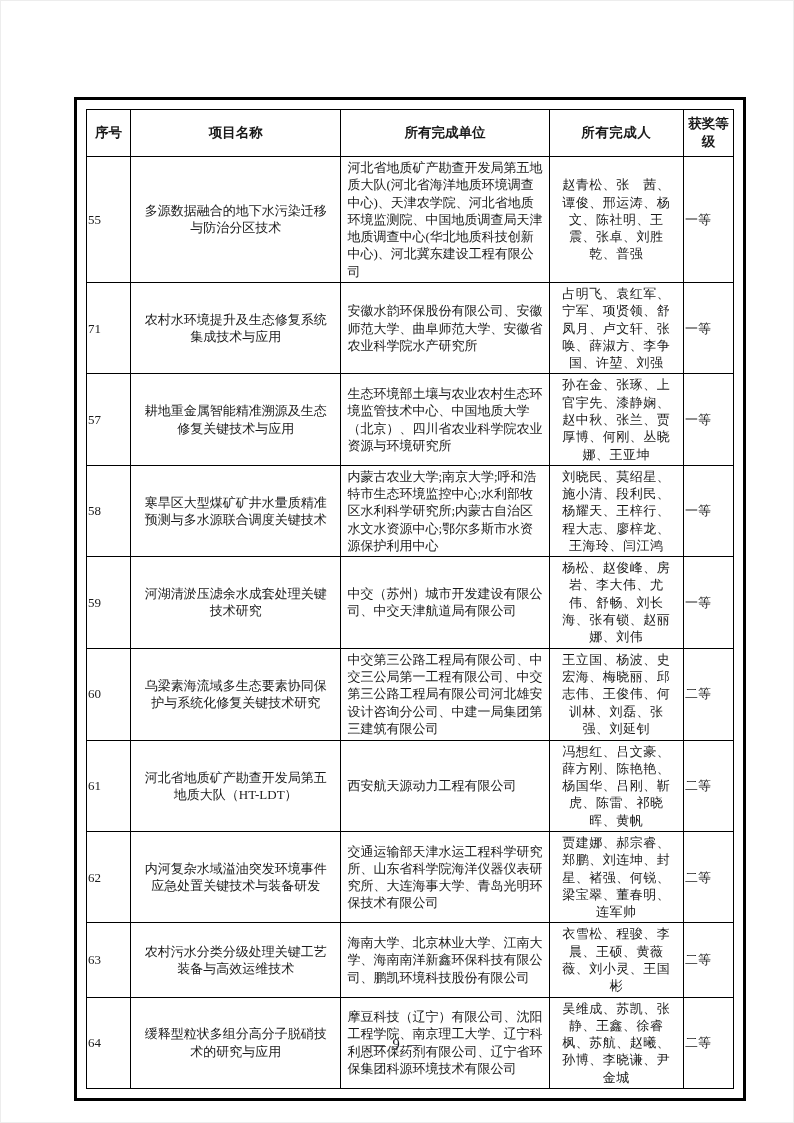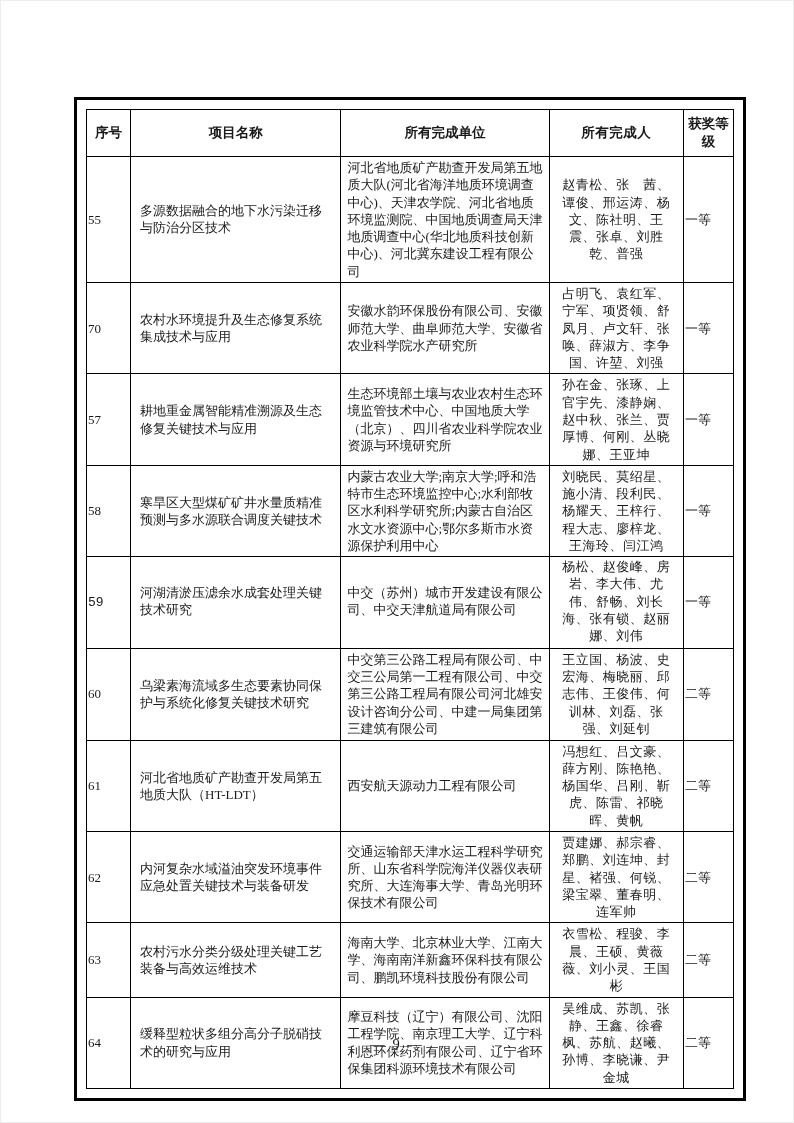--- a/index.html
+++ b/index.html
@@ -34,28 +34,28 @@
     overflow:hidden;
   }
   .award-table th {
     font-size:13.5px;
     font-weight:bold;
     text-align:center;
     padding:3px 2px;
     height:40px;
   }
   .c-no    { width:44px;  text-align:left; }
-  .c-proj  { width:210px; text-align:left; padding:2px 9px; }
+  .c-proj  { width:210px; text-align:center; padding:2px 9px; }
   .c-unit  { width:208px; text-align:left; padding:2px 6px; }
   .c-people{ width:134px; text-align:center; padding:2px 6px; letter-spacing:0.5px; }
   .c-grade { width:50px;  text-align:left; }
   tr.h-120 td { height:120px; }
   tr.h-84  td { height:84px; }
   tr.h-86  td { height:86px; }
-  tr.h-72  td { height:72px;font-family:Liberation Mono, monospace; }
+  tr.h-72  td { height:72px; }
   tr.h-87  td { height:87px; }
   tr.h-69  td { height:69px; }
   tr.h-67  td { height:67px; }
   tr.h-52  td { height:52px; }
   tr.h-64  td { height:64px; }
   .page-footer {
     position:absolute;
     left:0; top:1036px;
     width:100%;
     text-align:center;
@@ -87,21 +87,21 @@
     </thead>
     <tbody>
       <tr class="h-120">
         <td class="c-no">55</td>
         <td class="c-proj">多源数据融合的地下水污染迁移与防治分区技术</td>
         <td class="c-unit">河北省地质矿产勘查开发局第五地质大队(河北省海洋地质环境调查中心)、天津农学院、河北省地质环境监测院、中国地质调查局天津地质调查中心(华北地质科技创新中心)、河北冀东建设工程有限公司</td>
         <td class="c-people">赵青松、张　茜、谭俊、邢运涛、杨　文、陈社明、王　震、张卓、刘胜乾、普强</td>
         <td class="c-grade">一等</td>
       </tr>
       <tr class="h-84">
-        <td class="c-no">70</td>
+        <td class="c-no">71</td>
         <td class="c-proj">农村水环境提升及生态修复系统集成技术与应用</td>
         <td class="c-unit">安徽水韵环保股份有限公司、安徽师范大学、曲阜师范大学、安徽省农业科学院水产研究所</td>
         <td class="c-people">占明飞、袁红军、宁军、项贤领、舒凤月、卢文轩、张唤、薛淑方、李争国、许堃、刘强</td>
         <td class="c-grade">一等</td>
       </tr>
       <tr class="h-84">
         <td class="c-no">57</td>
         <td class="c-proj">耕地重金属智能精准溯源及生态修复关键技术与应用</td>
         <td class="c-unit">生态环境部土壤与农业农村生态环境监管技术中心、中国地质大学（北京）、四川省农业科学院农业资源与环境研究所</td>
         <td class="c-people">孙在金、张琢、上官宇先、漆静娴、赵中秋、张兰、贾厚博、何刚、丛晓娜、王亚坤</td>

